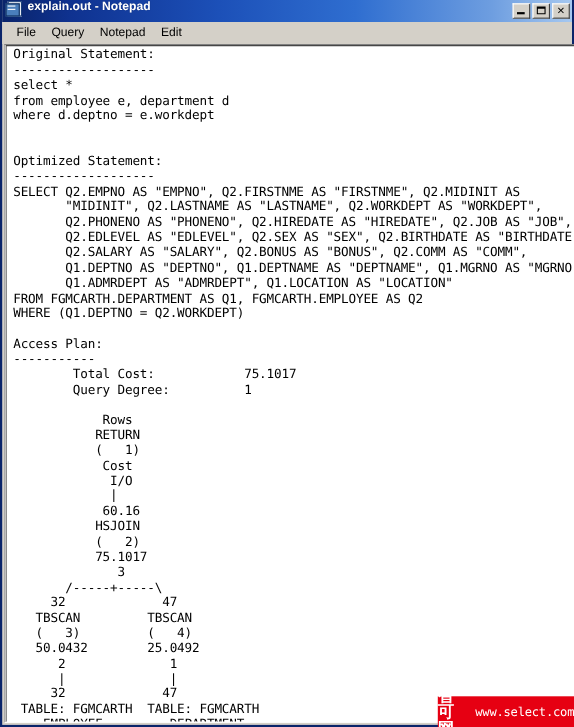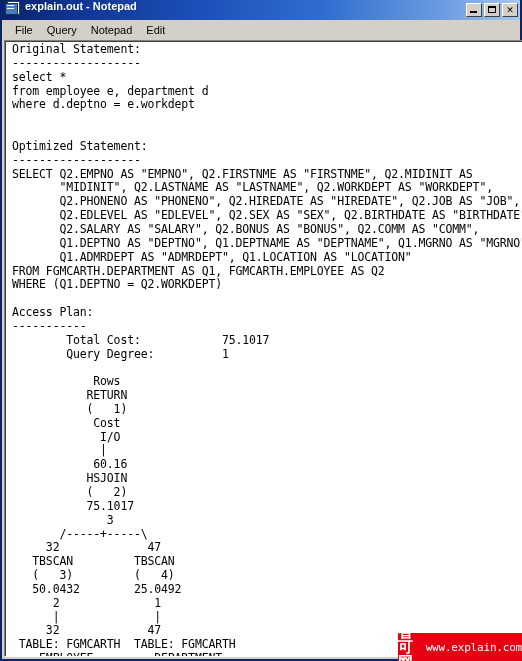--- a/index.html
+++ b/index.html
@@ -403,14 +403,14 @@
         </div>
       </div>
       <div class="sb-corner"></div>
     </div>
 
   </div>
 </div>
 
 <div class="watermark">
   <span class="wm-cn">智可网</span>
-  <span class="wm-url">www.explain.com</span>
+  <span class="wm-url">www.select.com</span>
 </div>
 
 </body></html>

